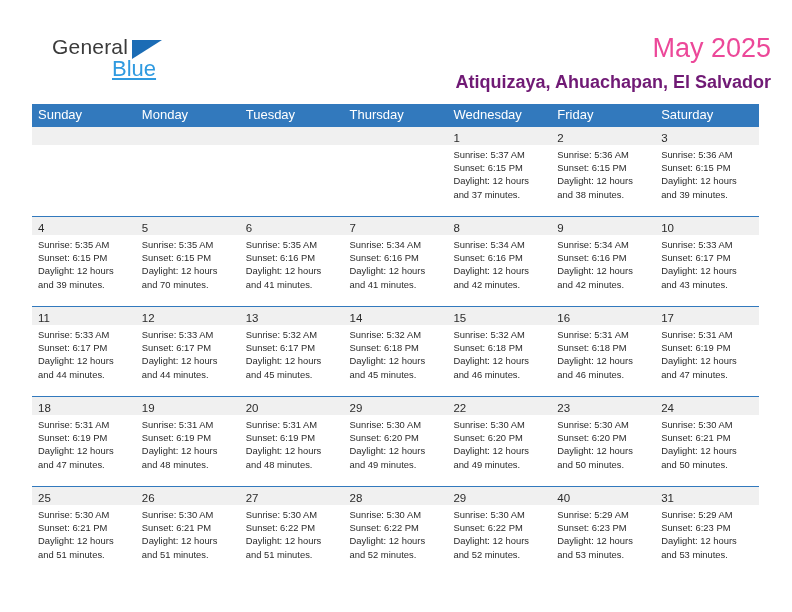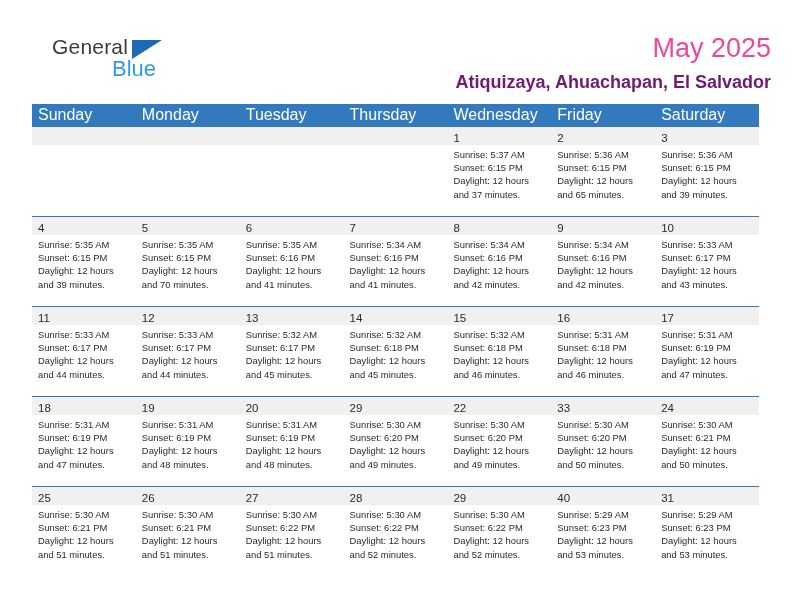--- a/index.html
+++ b/index.html
@@ -53,20 +53,21 @@
     border-left: 30px solid #1b6cb5;
     border-bottom: 19px solid transparent;
   }
   .logo-blue {
     position: absolute;
     left: 60px;
     top: 21px;
     font-size: 22px;
     color: #2f9ae0;
     line-height: 24px;
+    text-decoration: underline;
   }
   .title-block {
     position: absolute;
     right: 0;
     top: 0;
     text-align: right;
   }
   .month-title {
     font-size: 27px;
     color: #ec4899;
@@ -90,21 +91,21 @@
     width: 727px;
   }
   .weekday-row {
     display: flex;
     background: #3279bd;
   }
   .weekday {
     flex: 1 1 0;
     box-sizing: border-box;
     padding: 4px 0 5px 6px;
-    font-size: 16px;
+    font-size: 13px;
     color: #ffffff;
     line-height: 14px;
     white-space: nowrap;
   }
   .week-row {
     display: flex;
     border-top: 1px solid #3279bd;
   }
   .week-row:first-of-type {
     border-top: none;
@@ -187,21 +188,21 @@
               <div class="day-line">Daylight: 12 hours</div>
               <div class="day-line">and 37 minutes.</div>
             </div>
           </div>
           <div class="day-cell">
             <div class="day-head"><span class="day-num">2</span></div>
             <div class="day-body">
               <div class="day-line">Sunrise: 5:36 AM</div>
               <div class="day-line">Sunset: 6:15 PM</div>
               <div class="day-line">Daylight: 12 hours</div>
-              <div class="day-line">and 65 minutes.</div>
+              <div class="day-line">and 38 minutes.</div>
             </div>
           </div>
           <div class="day-cell">
             <div class="day-head"><span class="day-num">3</span></div>
             <div class="day-body">
               <div class="day-line">Sunrise: 5:36 AM</div>
               <div class="day-line">Sunset: 6:15 PM</div>
               <div class="day-line">Daylight: 12 hours</div>
               <div class="day-line">and 39 minutes.</div>
             </div>
@@ -377,21 +378,21 @@
           <div class="day-cell">
             <div class="day-head"><span class="day-num">22</span></div>
             <div class="day-body">
               <div class="day-line">Sunrise: 5:30 AM</div>
               <div class="day-line">Sunset: 6:20 PM</div>
               <div class="day-line">Daylight: 12 hours</div>
               <div class="day-line">and 49 minutes.</div>
             </div>
           </div>
           <div class="day-cell">
-            <div class="day-head"><span class="day-num">33</span></div>
+            <div class="day-head"><span class="day-num">23</span></div>
             <div class="day-body">
               <div class="day-line">Sunrise: 5:30 AM</div>
               <div class="day-line">Sunset: 6:20 PM</div>
               <div class="day-line">Daylight: 12 hours</div>
               <div class="day-line">and 50 minutes.</div>
             </div>
           </div>
           <div class="day-cell">
             <div class="day-head"><span class="day-num">24</span></div>
             <div class="day-body">

